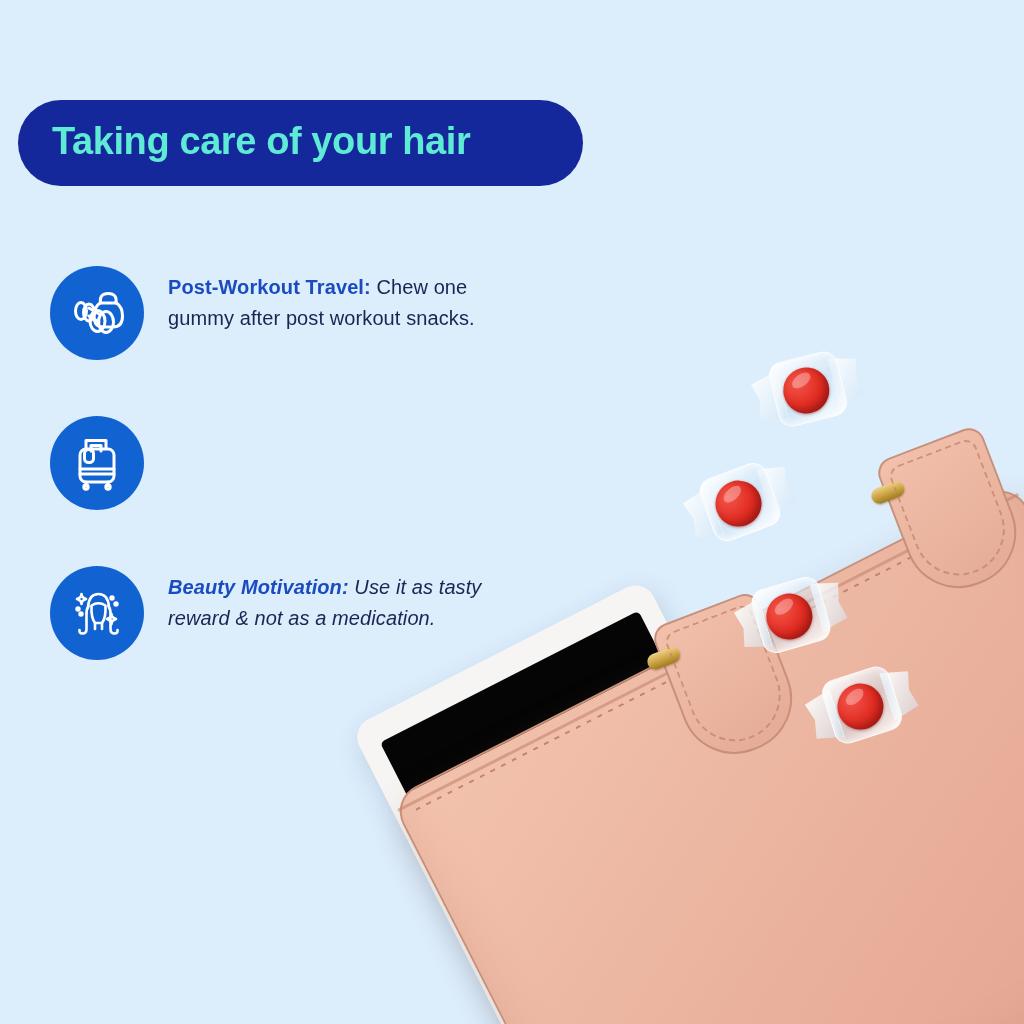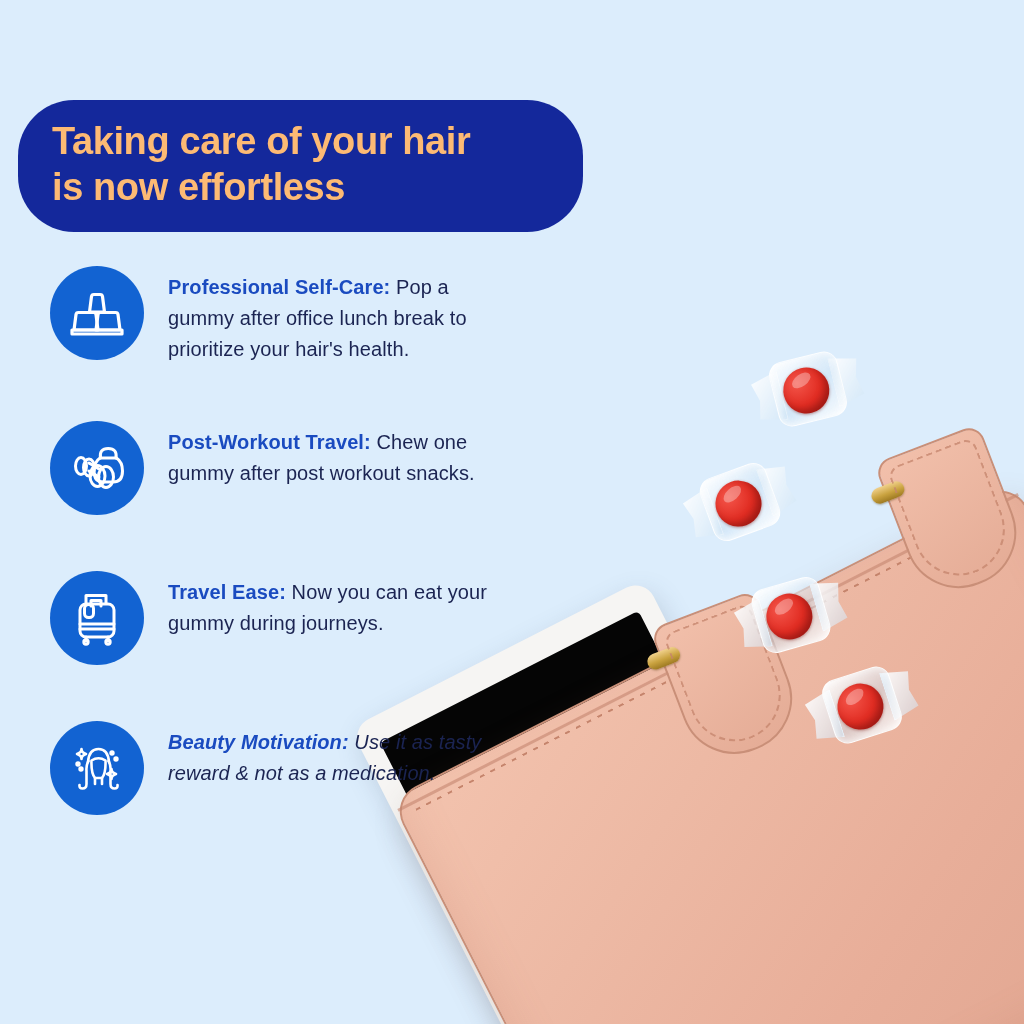--- a/index.html
+++ b/index.html
@@ -186,21 +186,21 @@
     position:absolute;
     left:18px; top:100px;
     width:565px;
     padding:18px 34px 22px;
     background:#14289b;
     border-radius:56px;
     z-index:5;
   }
   .headline-badge .line {
     display:block;
-    color:#fdba74;
+    color:#5eead4;
     font-size:38px;
     font-weight:700;
     line-height:46px;
     letter-spacing:-.4px;
   }
 
   
   .feature-list {
     position:absolute;
     left:50px; top:266px;
@@ -293,38 +293,24 @@
   <div class="candy" id="candy-4">
     <div class="wrap-l"></div>
     <div class="wrap-r"></div>
     <div class="pouch"></div>
     <div class="bead"></div>
   </div>
 </div>
 
 <div class="headline-badge">
   <span class="line">Taking care of your hair</span>
-  <span class="line">is now effortless</span>
 </div>
 
 <div class="feature-list">
 
-  <div class="feature-item">
-    <div class="icon-circle">
-      <svg width="56" height="50" viewBox="0 0 56 50" fill="none" stroke="#ffffff" stroke-width="3.2" stroke-linejoin="round" stroke-linecap="round">
-        <path d="M20.5 24 L22.5 8.5 Q22.8 6.5 24.8 6.5 L31.2 6.5 Q33.2 6.5 33.5 8.5 L35.5 24 Z"></path>
-        <path d="M5 42 L7 26.5 Q7.3 24.5 9.3 24.5 L24.7 24.5 Q26.7 24.5 27 26.5 L29 42 Z"></path>
-        <path d="M27 42 L29 26.5 Q29.3 24.5 31.3 24.5 L46.7 24.5 Q48.7 24.5 49 26.5 L51 42 Z"></path>
-        <path d="M3 42 L53 42 L53 46 L3 46 Z"></path>
-      </svg>
-    </div>
-    <div class="feature-text">
-      <span class="label">Professional Self-Care:</span><span> Pop a gummy after office lunch break to prioritize your hair's health.</span>
-    </div>
-  </div>
 
   <div class="feature-item">
     <div class="icon-circle">
       <svg width="56" height="52" viewBox="0 0 56 52" fill="none" stroke="#ffffff" stroke-width="3" stroke-linejoin="round" stroke-linecap="round">
         <path d="M31 16 Q25 20 25 29 Q25 40 34.5 40 L44 40 Q53.5 40 53.5 29 Q53.5 20 47.5 16"></path>
         <path d="M31.5 16 Q30 6.5 39.2 6.5 Q48.4 6.5 47 16"></path>
         <path d="M31.5 16 L47 16"></path>
         <ellipse cx="12" cy="24" rx="5.5" ry="8.5"></ellipse>
         <ellipse cx="20" cy="25.5" rx="5.5" ry="8.5"></ellipse>
         <path d="M20 21 L30 27"></path>
@@ -345,23 +331,20 @@
         <path d="M18 16 L18 10.5 L28 10.5 L28 16"></path>
         <rect x="7" y="14" width="34" height="33" rx="6"></rect>
         <path d="M7 34 L41 34"></path>
         <path d="M7 39 L41 39"></path>
         <rect x="11.5" y="14.5" width="9" height="13" rx="4"></rect>
         <path d="M13 47 L13 51"></path>
         <circle cx="13" cy="52" r="2.2"></circle>
         <path d="M35 47 L35 51"></path>
         <circle cx="35" cy="52" r="2.2"></circle>
       </svg>
-    </div>
-    <div class="feature-text">
-      <span class="label">Travel Ease:</span><span> Now you can eat your gummy during journeys.</span>
     </div>
   </div>
 
   <div class="feature-item">
     <div class="icon-circle">
       <svg width="60" height="56" viewBox="0 0 60 56" fill="none" stroke="#ffffff" stroke-width="2.6" stroke-linejoin="round" stroke-linecap="round">
         <path d="M21 22 Q22 9 31.5 9 Q41 9 42 22"></path>
         <path d="M21.5 21 Q19 25 19.5 31 L19.5 44 Q19.5 48.5 15.5 48.5 Q12 48.5 12.5 45"></path>
         <path d="M41.5 21 Q44 25 43.5 31 L43.5 44 Q43.5 48.5 47.5 48.5 Q51 48.5 50.5 45"></path>
         <path d="M24.5 20.5 Q24 33 28 38 L35 38 Q39 33 38.5 20.5 Q31.5 16 24.5 20.5 Z"></path>

